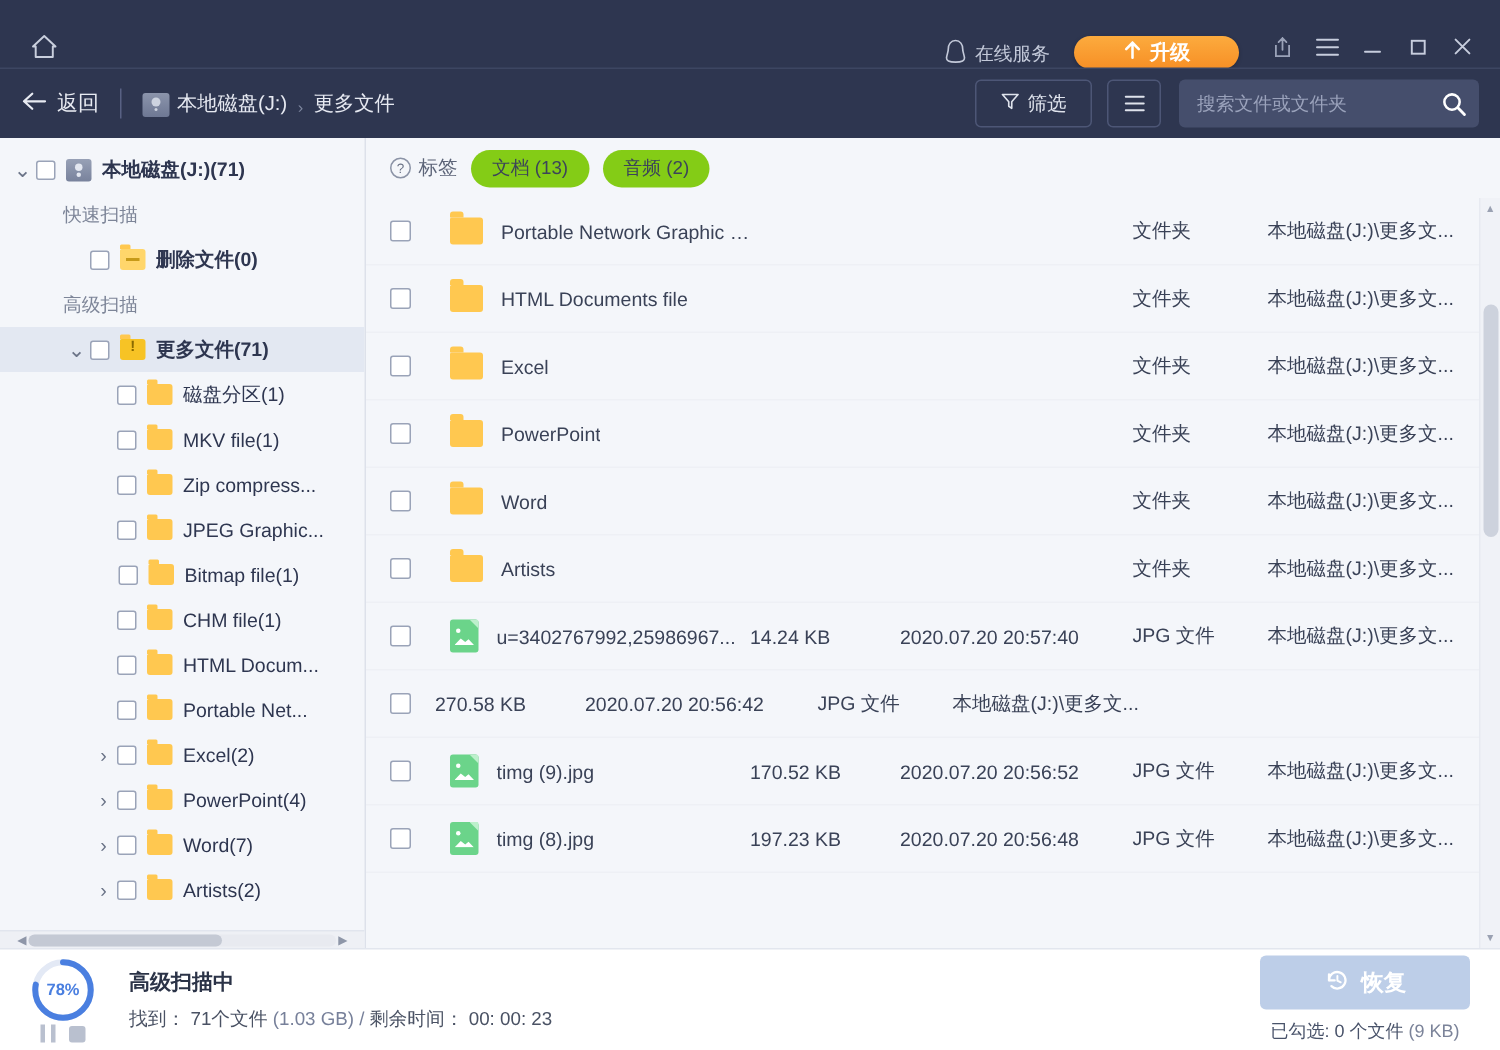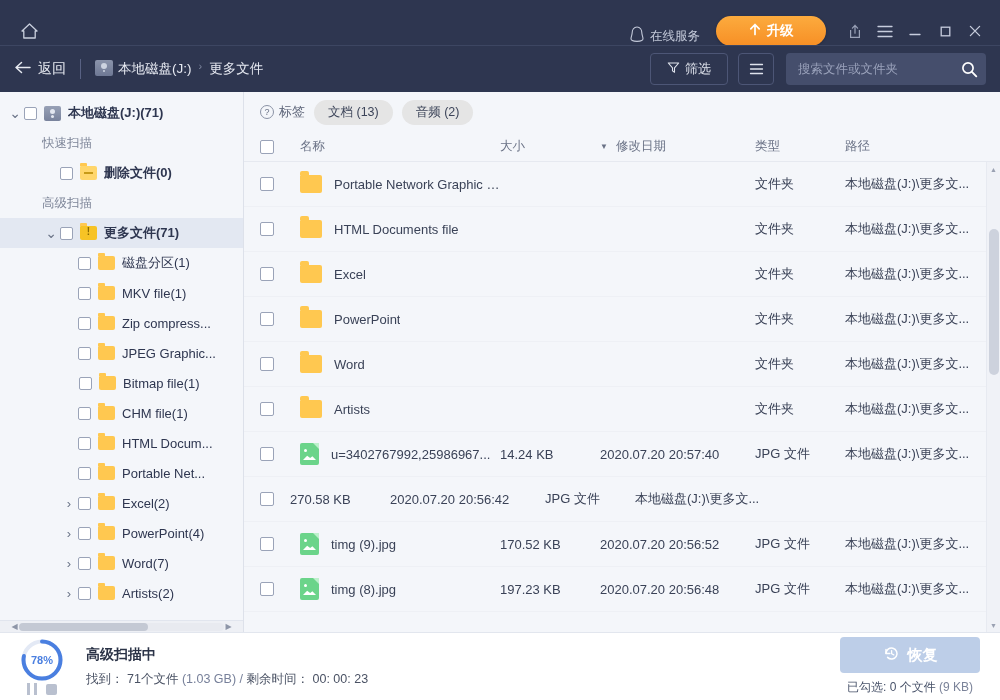--- a/index.html
+++ b/index.html
@@ -21,38 +21,38 @@
     content: ""; position: absolute; left: 0; right: 0; bottom: 0; height: 1px;
     background: #3d4662;
   }
   .tb-home { width: 34px; height: 30px; display: flex; align-items: center; justify-content: center;
     cursor: pointer; }
   .tb-spacer { flex: 1; }
   .tb-service { display: flex; align-items: center; gap: 6px; color: #c3c9d9;
     font-size: 12.5px; cursor: pointer; margin-right: 16px; }
   .tb-upgrade {
     display: flex; align-items: center; justify-content: center; gap: 6px;
-    height: 30px; padding: 0 20px; border-radius: 15px;
+    height: 22px; padding: 0 20px; border-radius: 15px;
     background: linear-gradient(180deg,#fcab3e 0%, #f78f25 100%);
     color: #ffffff; font-size: 13.5px; font-weight: bold; cursor: pointer;
     box-shadow: 0 1px 3px rgba(0,0,0,.22); border: none; min-width: 110px;
   }
   .tb-icons { display: flex; align-items: center; margin-left: 14px; }
   .tb-ic { width: 30px; height: 30px; display: flex; align-items: center; justify-content: center;
     cursor: pointer; color: #b9c0d2; }
 
   
   .toolbar {
     height: 46px; flex: 0 0 46px; background: #2e3650; display: flex; align-items: center;
     padding: 0 14px 0 14px; position: relative;
   }
   .tl-back { display: flex; align-items: center; gap: 7px; color: #e8ebf2; font-size: 14px;
     cursor: pointer; padding-right: 14px; }
   .tl-sep { width: 1px; height: 20px; background: #5a6party; background: #586183; margin-right: 14px; }
-  .crumb { display: flex; align-items: flex-start; gap: 5px; font-size: 13.5px; }
+  .crumb { display: flex; align-items: flex-end; gap: 5px; font-size: 13.5px; }
   .crumb-disk-ic { width: 18px; height: 16px; border-radius: 2px;
     background: linear-gradient(180deg,#8b94ab 0%,#6e7894 100%);
     position: relative; display: inline-block; }
   .crumb-disk-ic::after { content: ""; position: absolute; left: 6px; top: 3px; width: 6px; height: 6px;
     border-radius: 50%; background: #cdd3e0; box-shadow: 0 5px 0 -2px #cdd3e0; }
   .crumb-txt { color: #e6e9f1; cursor: pointer; }
   .crumb-arrow { color: #7e879f; font-size: 11px; padding: 0 2px; }
   .tl-spacer { flex: 1; }
   .btn-filter {
     display: flex; align-items: center; gap: 5px; height: 32px; padding: 0 16px;
@@ -134,21 +134,21 @@
   
   .main { flex: 1; display: flex; flex-direction: column; min-width: 0; background: #f4f6fa; }
   .tagsrow {
     height: 40px; flex: 0 0 40px; display: flex; align-items: center; gap: 9px;
     padding: 0 16px 0 16px;
   }
   .tag-label { display: flex; align-items: center; gap: 5px; font-size: 13px; color: #5c6478; }
   .qmark { width: 14px; height: 14px; border: 1px solid #8b93a6; border-radius: 50%;
     font-size: 9px; line-height: 12px; text-align: center; color: #6a7286; }
   .pill {
-    height: 25px; padding: 0 14px; border-radius: 13px; background: #e5e5e5; color: #3c4459;
+    height: 25px; padding: 0 14px; border-radius: 13px; background: #84cc16; color: #3c4459;
     font-size: 12.5px; display: flex; align-items: center; cursor: pointer;
   }
   .thead {
     height: 30px; flex: 0 0 30px; display: flex; align-items: center; font-size: 12.5px;
     color: #6a7286; border-bottom: 1px solid #e6e9f0; padding-left: 16px;
   }
   .col-cbx { width: 30px; flex: 0 0 30px; display: flex; align-items: center; }
   .col-cbx .cbx { width: 14px; height: 14px; flex: 0 0 14px; margin-right: 0; }
   .col-name { flex: 1; min-width: 0; padding-left: 10px; }
   .col-size { width: 100px; flex: 0 0 100px; }
@@ -455,33 +455,20 @@
 
       <div class="tagsrow">
         <div class="tag-label">
           <span class="qmark">?</span>
           <span>标签</span>
         </div>
         <div class="pill">文档 (13)</div>
         <div class="pill">音频 (2)</div>
       </div>
 
-      <div class="thead">
-        <div class="col-cbx">
-          <span class="cbx"></span>
-        </div>
-        <div class="col-name">名称</div>
-        <div class="col-size">大小</div>
-        <div class="col-date">
-          <span class="sortarrow">▼</span>
-          <span>修改日期</span>
-        </div>
-        <div class="col-type">类型</div>
-        <div class="col-path">路径</div>
-      </div>
 
       <div class="rows">
         <div id="rows">
             <div class="row">
               <div class="col-cbx">
                 <span class="cbx"></span>
               </div>
               <div class="col-name">
                 <span class="r-fic"></span>
                 <span class="rname">Portable Network Graphic file</span>

